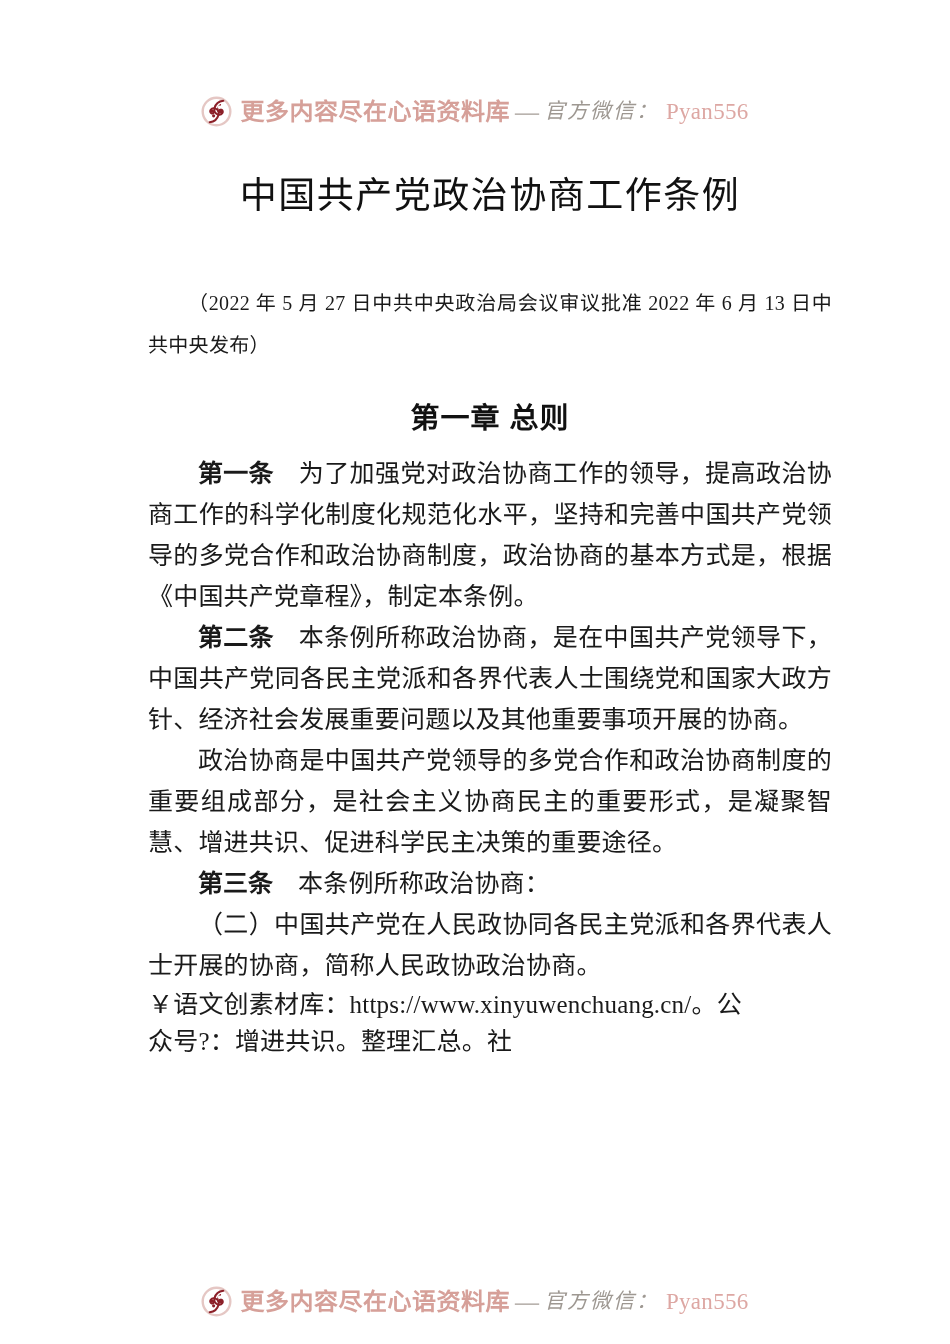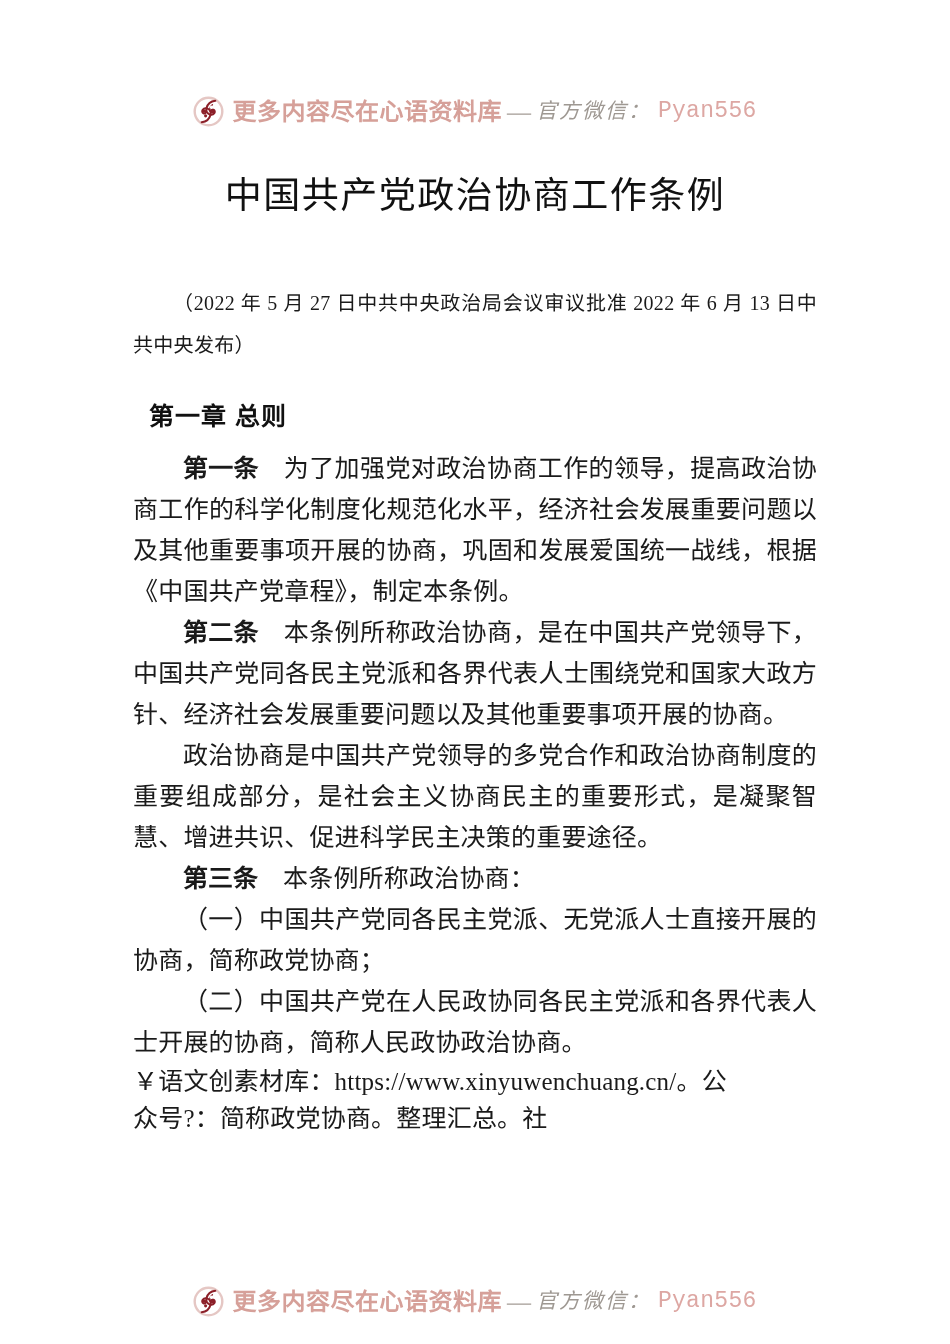--- a/index.html
+++ b/index.html
@@ -65,32 +65,32 @@
   }
   .wm-sub {
     font-family: "Liberation Serif", "DejaVu Serif", serif;
     font-size: 21px;
     color: #9e9892;
     letter-spacing: 2px;
     line-height: 1;
     font-style: italic;
   }
   .wm-code {
-    font-family: Liberation Mono, monospace;
+    font-family: Liberation Serif, serif;
     font-size: 23px;
     color: #dda7a3;
     letter-spacing: 0.3px;
     line-height: 1;
     margin-left: 3px;
   }
 
   
   .doc {
     position: absolute;
-    left: 133px;
+    left: 148px;
     top: 170px;
     width: 684px;
   }
 
   .doc-title {
     font-family: "Liberation Serif", "DejaVu Serif", serif;
     font-size: 37px;
     letter-spacing: 1.5px;
     text-align: center;
     font-weight: normal;
@@ -109,22 +109,22 @@
     text-indent: 2em;
     text-align: justify;
     text-align-last: left;
     letter-spacing: 0.3px;
     margin-top: 60px;
   }
 
   .chapter-heading {
     font-family: "Liberation Sans", "DejaVu Sans", sans-serif;
     font-weight: bold;
-    font-size: 25px;
-    text-align: left;
+    font-size: 29px;
+    text-align: center;
     margin: 16px;
     margin-top: 34px;
     letter-spacing: 1px;
     color: #111;
     line-height: 1.3;
   }
 
   p.para {
     font-family: "Liberation Serif", "DejaVu Serif", serif;
     font-size: 25px;
@@ -183,46 +183,43 @@
 
   <div class="doc">
 
     <h1 class="doc-title">中国共产党政治协商工作条例</h1>
 
     <p class="doc-subtitle">（2022 年 5 月 27 日中共中央政治局会议审议批准 2022 年 6 月 13 日中共中央发布）</p>
 
     <h2 class="chapter-heading">第一章 总则</h2>
 
     <p class="para first-after-heading">
-      <span class="art-label">第一条　</span><span>为了加强党对政治协商工作的领导，提高政治协商工作的科学化制度化规范化水平，经济社会发展重要问题以及其他重要事项开展的协商，巩固和发展爱国统一战线，根据《中国共产党章程》，制定本条例。</span>
+      <span class="art-label">第一条　</span><span>为了加强党对政治协商工作的领导，提高政治协商工作的科学化制度化规范化水平，坚持和完善中国共产党领导的多党合作和政治协商制度，政治协商的基本方式是，根据《中国共产党章程》，制定本条例。</span>
     </p>
 
     <p class="para">
       <span class="art-label">第二条　</span><span>本条例所称政治协商，是在中国共产党领导下，中国共产党同各民主党派和各界代表人士围绕党和国家大政方针、经济社会发展重要问题以及其他重要事项开展的协商。</span>
     </p>
 
     <p class="para">
       <span>政治协商是中国共产党领导的多党合作和政治协商制度的重要组成部分，是社会主义协商民主的重要形式，是凝聚智慧、增进共识、促进科学民主决策的重要途径。</span>
     </p>
 
     <p class="para">
       <span class="art-label">第三条　</span><span>本条例所称政治协商：</span>
     </p>
 
-    <p class="para">
-      <span>（一）中国共产党同各民主党派、无党派人士直接开展的协商，简称政党协商；</span>
-    </p>
 
     <p class="para">
       <span>（二）中国共产党在人民政协同各民主党派和各界代表人士开展的协商，简称人民政协政治协商。</span>
     </p>
 
 
     <p class="para tight noindent mono-url">￥语文创素材库：https://www.xinyuwenchuang.cn/。公</p>
-    <p class="para tight noindent mono-url">众号?：简称政党协商。整理汇总。社</p>
+    <p class="para tight noindent mono-url">众号?：增进共识。整理汇总。社</p>
 
   </div>
 
   <div class="wm-bar wm-footer">
     <svg class="wm-logo" viewBox="0 0 64 64" aria-hidden="true">
       <circle cx="32" cy="32" r="31" fill="#ffffff"></circle>
       <path d="M32 1a31 31 0 1 0 0 62 31 31 0 0 0 0-62zm0 5a26 26 0 1 1 0 52 26 26 0 0 1 0-52z" fill="#e5c7c4"></path>
       <path d="M46 10c-9 1-16 7-18 15-1.5 6 1 11 6 13 4 1.6 8 .4 10-2.5 1.6-2.4 1.2-5.4-1-6.8-1.8-1.1-4-.6-5 1-0.8 1.3-.4 2.9.8 3.5 0.9.5 2 .2 2.5-.6.4-.7.2-1.5-.4-1.9" fill="none" stroke="#8c1f28" stroke-width="4.2" stroke-linecap="round"></path>
       <path d="M18 54c9-1 16-7 18-15 1.5-6-1-11-6-13-4-1.6-8-.4-10 2.5-1.6 2.4-1.2 5.4 1 6.8 1.8 1.1 4 .6 5-1 .8-1.3.4-2.9-.8-3.5-.9-.5-2-.2-2.5.6" fill="none" stroke="#8c1f28" stroke-width="4.2" stroke-linecap="round"></path>
       <path d="M40 18c-4 3-6 8-5 13" fill="none" stroke="#8c1f28" stroke-width="3" stroke-linecap="round"></path>

